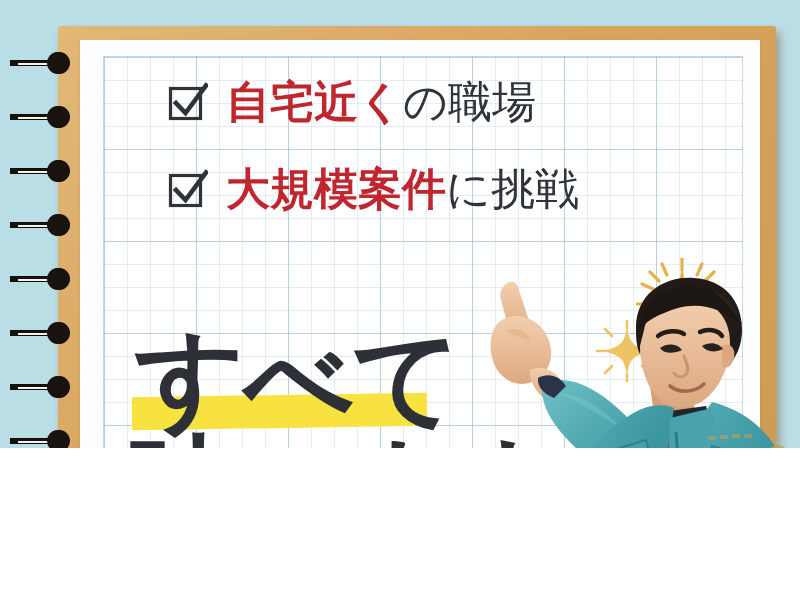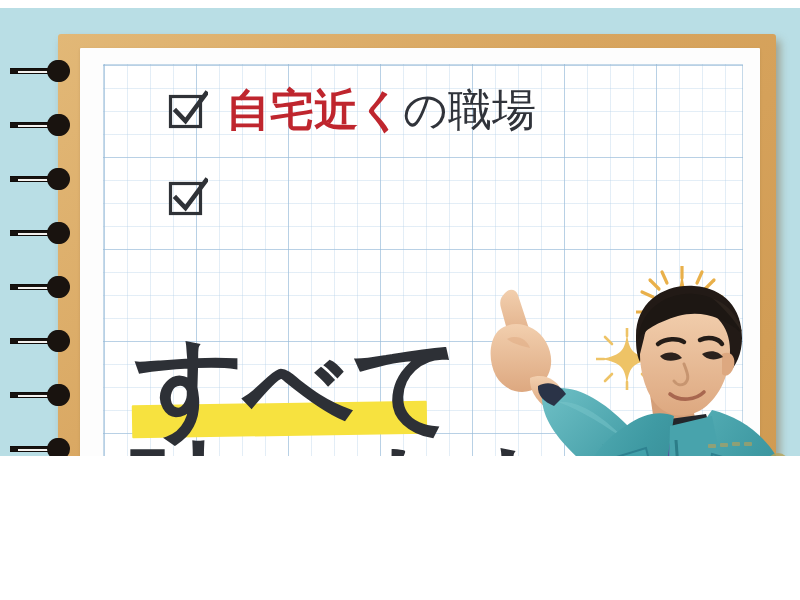--- a/index.html
+++ b/index.html
@@ -9,21 +9,20 @@
     width:800px; height:600px;
     overflow:hidden;
     font-family:"Liberation Sans", sans-serif;
   }
 
   #stage {
     position:relative;
     width:800px; height:448px;
     background:#b9dee5;
     overflow:hidden;
-    margin-top:8px;
   }
 
   
   #notebook-shadow {
     position:absolute;
     left:62px; top:32px;
     width:718px; height:542px;
     background:rgba(120,85,40,0.45);
     filter:blur(4px);
     border-radius:3px;
@@ -167,20 +166,21 @@
     </div>
 
 
     <div class="check-row row-3">
       <span class="cbox">
         <svg width="40" height="40" viewBox="0 0 40 40">
           <rect x="2.5" y="6.5" width="30" height="30" fill="none" stroke="#2f3237" stroke-width="3.2"></rect>
           <path d="M8 21 L17.5 31 L38 3.5" fill="none" stroke="#2f3237" stroke-width="4.6" stroke-linecap="square" stroke-linejoin="miter"></path>
         </svg>
       </span>
+      <span class="row-text"><span class="hl">大規模案件</span><span class="tl">に挑戦</span></span>
     </div>
 
   </div>
 
   <div id="headline">
     <div class="hl-bar" id="hl-bar-1"></div>
     <div class="big-line" id="big-line-1">すべて</div>
     <div class="hl-bar" id="hl-bar-2"></div>
     <div class="big-line" id="big-line-2">叶います！</div>
   </div>

